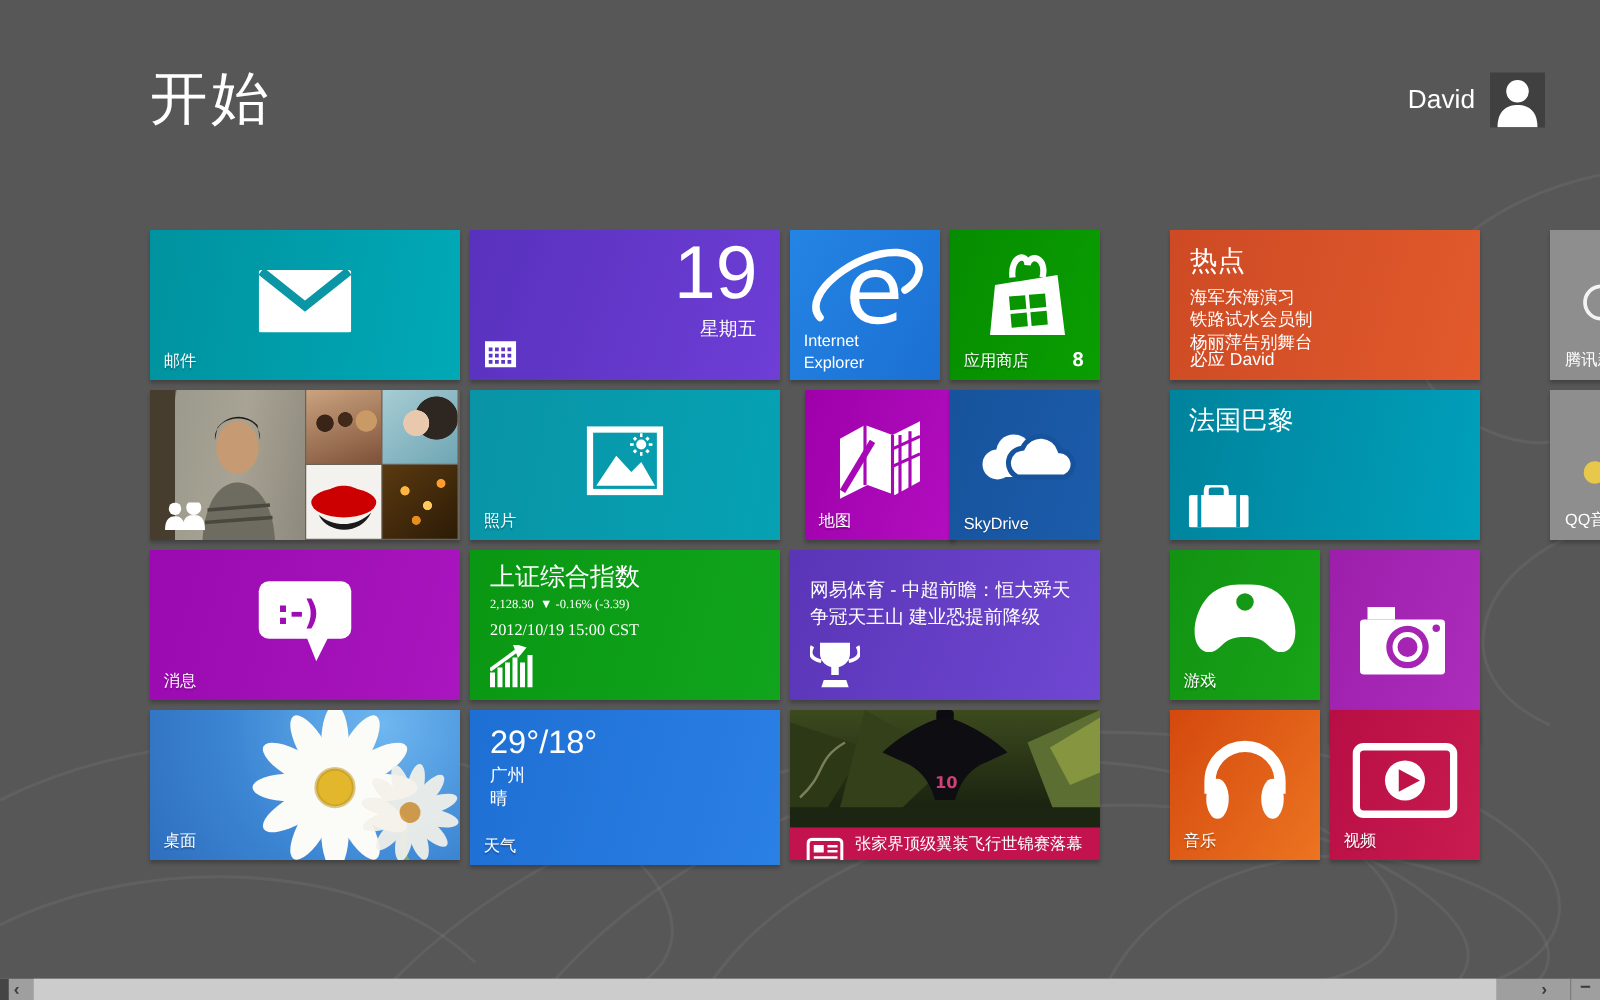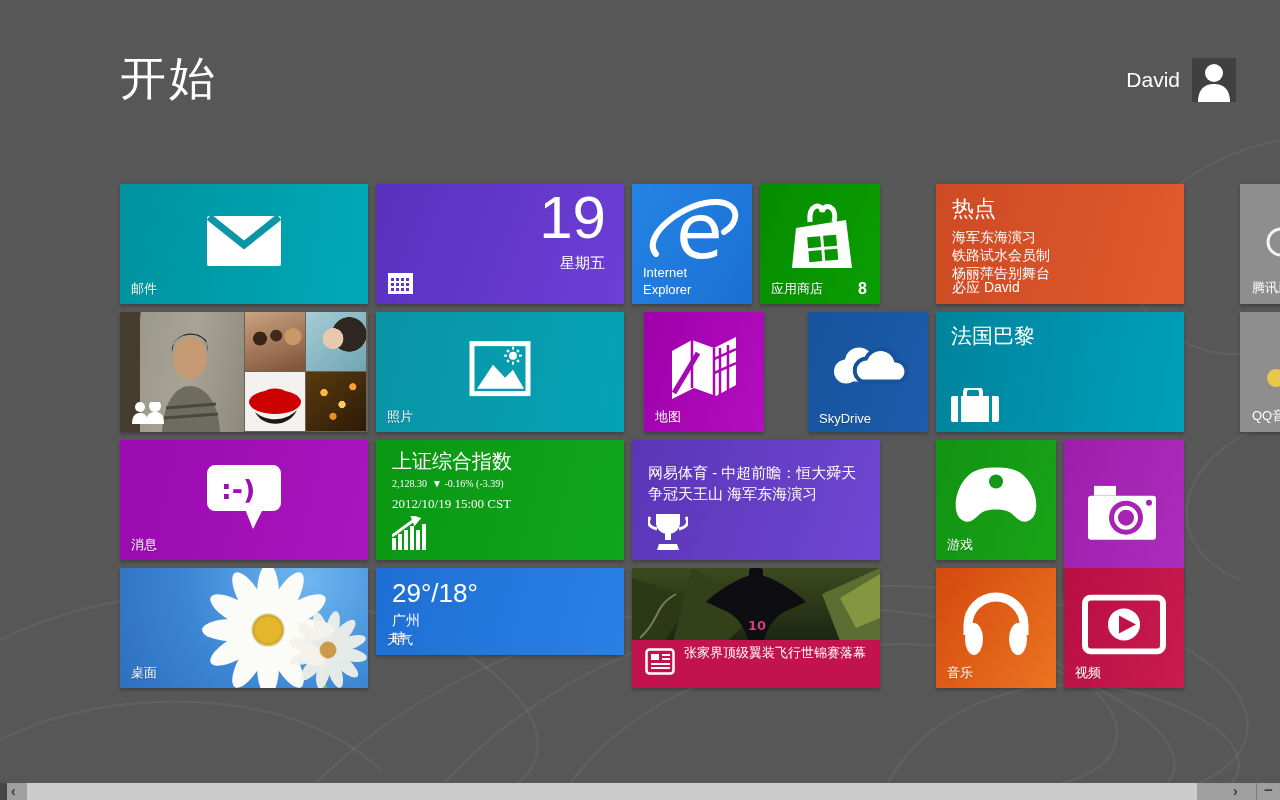--- a/index.html
+++ b/index.html
@@ -37,30 +37,30 @@
   
   .t-mail     { left:120px;  top:184px; width:248px; height:120px; background:linear-gradient(100deg,#00929f,#00a9b7); }
   .t-calendar { left:376px;  top:184px; width:248px; height:120px; background:linear-gradient(110deg,#5831bd,#6e3ed6); }
   .t-ie       { left:632px;  top:184px; width:120px; height:120px; background:linear-gradient(120deg,#2484e4,#1b70d2); }
   .t-store    { left:760px;  top:184px; width:120px; height:120px; background:linear-gradient(110deg,#068c00,#0a9e02); }
   .t-bing     { left:936px;  top:184px; width:248px; height:120px; background:linear-gradient(105deg,#cd4a24,#e25a2c);padding-left:27px; }
   .t-tencent  { left:1240px; top:184px; width:248px; height:120px; background:#8e8e8e; }
   .t-people   { left:120px;  top:312px; width:248px; height:120px; background:#6b6257; }
   .t-photos   { left:376px;  top:312px; width:248px; height:120px; background:linear-gradient(100deg,#0994a6,#05a2b4); }
   .t-maps     { left:644px;  top:312px; width:120px; height:120px; background:linear-gradient(110deg,#9e00aa,#b30ec0); }
-  .t-skydrive { left:760px;  top:312px; width:120px; height:120px; background:linear-gradient(110deg,#17539c,#1b5cab);margin-left:48px; }
+  .t-skydrive { left:760px;  top:312px; width:120px; height:120px; background:linear-gradient(110deg,#17539c,#1b5cab); }
   .t-travel   { left:936px;  top:312px; width:248px; height:120px; background:linear-gradient(100deg,#00839c,#00a0bb); }
   .t-qqmusic  { left:1240px; top:312px; width:248px; height:120px; background:#8e8e8e; }
   .t-messaging{ left:120px;  top:440px; width:248px; height:120px; background:linear-gradient(105deg,#9a0ab0,#a915be); }
   .t-finance  { left:376px;  top:440px; width:248px; height:120px; background:linear-gradient(105deg,#0a9713,#10a51c);font-family:Liberation Serif, serif; }
   .t-sports   { left:632px;  top:440px; width:248px; height:120px; background:linear-gradient(110deg,#5a35b6,#6f47d3); }
   .t-games    { left:936px;  top:440px; width:120px; height:120px; background:linear-gradient(110deg,#129312,#18a418); }
   .t-camera   { left:1064px; top:440px; width:120px; height:153px; background:linear-gradient(110deg,#9c1fab,#ad2dbd); }
   .t-desktop  { left:120px;  top:568px; width:248px; height:120px; background:radial-gradient(circle at 75% 10%,#6fb7f0,#3c86d4 55%,#2e6fbe); }
-  .t-weather  { left:376px;  top:568px; width:248px; height:87px; background:linear-gradient(105deg,#1e6fd3,#2b80e5); }
+  .t-weather  { left:376px;  top:568px; width:248px; height:124px; background:linear-gradient(105deg,#1e6fd3,#2b80e5); }
   .t-pnews    { left:632px;  top:568px; width:248px; height:120px; background:#1c2412; }
   .t-music    { left:936px;  top:568px; width:120px; height:120px; background:linear-gradient(125deg,#d4490e,#ec7421); }
   .t-video    { left:1064px; top:568px; width:120px; height:120px; background:linear-gradient(110deg,#b70e43,#c91c51); }
 
   
   .cal-day { position:absolute; right:18px; top:2px; font-size:60px; font-weight:300; line-height:64px; }
   .cal-weekday { position:absolute; right:19px; top:70px; font-size:15px; }
   .cal-icon { left:12px; bottom:10px; }
 
   
@@ -97,21 +97,21 @@
   .sports-headline { position:absolute; left:16px; top:22px; width:214px; font-size:15px; line-height:21px; }
   .sports-icon { left:16px; bottom:10px; }
 
   
   .w-temps { position:absolute; left:16px; top:10px; font-size:26px; font-weight:300; }
   .w-city  { position:absolute; left:16px; top:44px; font-size:14px; }
   .w-cond  { position:absolute; left:16px; top:62px; font-size:14px; }
 
   
   .pnews-photo { position:absolute; left:0; top:0; width:248px; height:78px; }
-  .pnews-bar { position:absolute; left:0; bottom:0; width:248px; height:48px; background:#c2134e; }
+  .pnews-bar { position:absolute; left:0; bottom:0; width:248px; height:26px; background:#c2134e; }
   .pnews-caption { position:absolute; left:52px; top:5px; width:186px; font-size:13px; line-height:16px; }
   .pnews-icon { position:absolute; left:13px; top:8px; }
 
   
   .gray-label { position:absolute; left:12px; bottom:7px; font-size:13px; }
 
   
   .scrollbar { position:absolute; left:0; bottom:0; width:1280px; height:17px; background:#9f9f9f; z-index:3; }
   .sb-corner { position:absolute; left:0; top:0; width:7px; height:17px; background:#454545; }
   .sb-arrow { position:absolute; top:0; height:17px; line-height:16px; color:#3d3d3d; font-size:14px; font-weight:bold; cursor:default; }
@@ -331,21 +331,21 @@
         <rect x="18" y="10" width="4" height="24"></rect>
         <rect x="24" y="14" width="4" height="20"></rect>
         <rect x="30" y="8" width="4" height="26"></rect>
     </g>
     <path d="M0 20 L22 4" stroke="#fff" stroke-width="3" fill="none"></path>
     <polygon points="16,0 28,0 24,10" fill="#fff" transform="rotate(18 22 5)"></polygon>
   </svg>
 </div>
 
 <div class="tile t-sports">
-  <div class="sports-headline">网易体育 - 中超前瞻：恒大舜天争冠天王山 海军东海演习</div>
+  <div class="sports-headline">网易体育 - 中超前瞻：恒大舜天争冠天王山 建业恐提前降级</div>
   <svg class="c-icon sports-icon" width="40" height="36" viewBox="0 0 40 36">
     <path d="M2 3 Q-3 12 9 15 M38 3 Q43 12 31 15" stroke="#fff" stroke-width="3" fill="none"></path>
     <path d="M8 0 H32 V9 A12 11 0 0 1 8 9 Z" fill="#fff"></path>
     <rect x="17" y="19" width="6" height="7" fill="#fff"></rect>
     <path d="M11 30 H29 L31 36 H9 Z" fill="#fff"></path>
   </svg>
 </div>
 
 <div class="tile t-games">
   <svg class="c-icon center-icon" width="84" height="58" viewBox="0 0 84 58">

